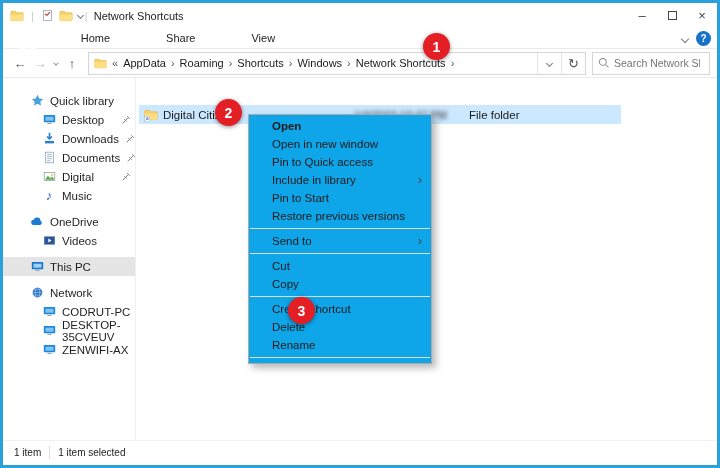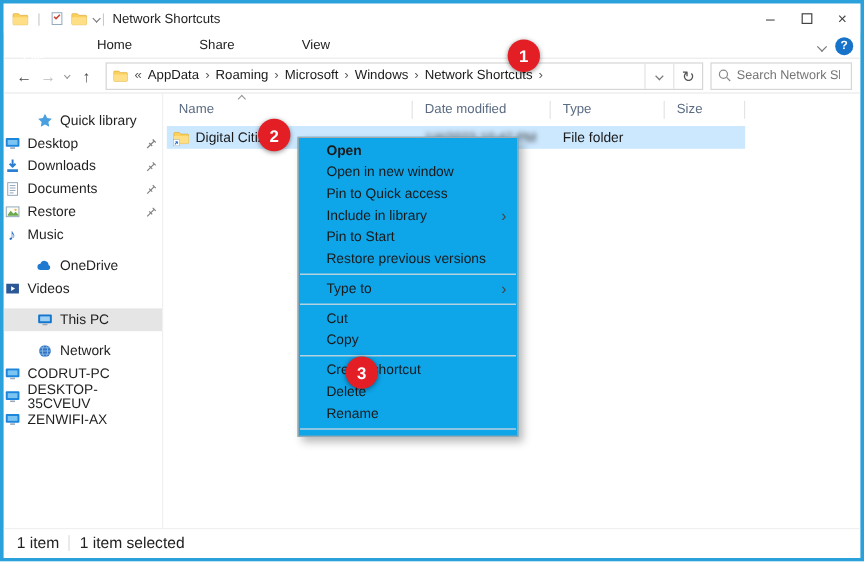--- a/index.html
+++ b/index.html
@@ -35,21 +35,21 @@
   .addr-controls .cell { width:24px; height:100%; display:flex; align-items:center; justify-content:center; border-left:1px solid #e3e3e3; color:#555; font-size:13px; }
   .search-box { width:118px; height:23px; border:1px solid #d6d6d6; display:flex; align-items:center; padding-left:5px; gap:4px; background:#fff; }
   .search-box input { border:0; outline:0; width:86px; font-size:10.5px; color:#777; font-family:"Liberation Sans",sans-serif; background:transparent; }
 
   
   .content { display:flex; height:362px; }
   .sidebar { width:132px; padding-top:13px; overflow:hidden; }
   .side-item { height:19px; display:flex; align-items:center; font-size:11.5px; color:#1f1f1f; gap:6px; padding-right:4px; }
   .side-item .ic { width:14px; display:flex; justify-content:center; flex-shrink:0; }
   .lvl1 { padding-left:27px; }
-  .lvl2 { }
+  .lvl2 { padding-left:39px; }
   .gap-top { margin-top:7px; }
   .side-item.selected { background:#e5e5e5; }
   .pin { margin-left:auto; display:flex; }
   .music-glyph { font-size:13px; color:#1b66c0; line-height:1; }
 
   .main { flex:1; position:relative; border-left:1px solid #f0f0f0; }
   .list-header { position:absolute; top:5px; left:3px; display:flex; font-size:11px; color:#5a6b82; height:17px; align-items:center; }
   .col { padding-left:10px; border-right:1px solid #e4e4e4; height:15px; line-height:15px; position:relative; }
   .col.name { width:205px; }
   .col.date { width:115px; }
@@ -70,21 +70,21 @@
   .ctx-arrow { position:absolute; right:9px; top:0; font-size:13px; color:#454545; }
   .ctx-sep { height:1px; background:#dcdcdc; margin:3px 1px; }
 
   
   .badge { position:absolute; width:27px; height:27px; border-radius:50%; background:#e31e25; color:#fff; font-size:14px; font-weight:bold; display:flex; align-items:center; justify-content:center; box-shadow:0 1px 4px rgba(0,0,0,.45); z-index:50; }
   .badge1 { left:420px; top:30px; }
   .badge2 { left:212px; top:96px; }
   .badge3 { left:285px; top:294px; }
 
   
-  .statusbar { height:24px; border-top:1px solid #f0f0f0; display:flex; align-items:center; padding-left:11px; font-size:13px; color:#222; gap:8px; }
+  .statusbar { height:24px; border-top:1px solid #f0f0f0; display:flex; align-items:center; padding-left:11px; font-size:10px; color:#222; gap:8px; }
   .status-sep { width:1px; height:13px; background:#dcdcdc; }
 </style>
 </head>
 <body>
 
 <div class="screen">
 
   <div class="titlebar">
     <div class="qat">
       <svg width="14" height="14" viewBox="0 0 16 16">
@@ -136,21 +136,21 @@
       <svg width="13" height="13" viewBox="0 0 16 16" style="margin-right:5px;flex-shrink:0;">
           <path d="M1 3.5c0-.4.3-.8.8-.8h4.4l1.6 1.6h6.4c.5 0 .8.3.8.7v7.5c0 .4-.3.8-.8.8H1.8c-.4 0-.8-.3-.8-.8z" fill="#fbd05c" stroke="#d9a93c" stroke-width=".6"></path>
           <path d="M1 6.2h14v6.3c0 .4-.3.8-.8.8H1.8c-.4 0-.8-.3-.8-.8z" fill="#ffdf85"></path>
         </svg>
       <div class="crumbs">
         <span class="crumb-sep">«</span>
         <span>AppData</span>
         <span class="crumb-sep">›</span>
         <span>Roaming</span>
         <span class="crumb-sep">›</span>
-        <span>Microsoft</span>
+        <span>Shortcuts</span>
         <span class="crumb-sep">›</span>
         <span>Windows</span>
         <span class="crumb-sep">›</span>
         <span>Network Shortcuts</span>
         <span class="crumb-sep">›</span>
       </div>
       <div class="addr-controls">
         <span class="cell">
             <span class="chev" style="width:5px;height:5px;"></span>
           </span>
@@ -228,21 +228,21 @@
           </span>
       </div>
       <div class="side-item lvl2">
         <span class="ic">
             <svg width="13" height="13" viewBox="0 0 16 16">
               <rect x="1.5" y="3" width="13" height="10" fill="#fdfdf5" stroke="#8fa6ba"></rect>
               <path d="M3 11l3-4 3 3 2-2 3 3v1H3z" fill="#6aa84f"></path>
               <circle cx="11" cy="6" r="1.2" fill="#e8b64c"></circle>
             </svg>
           </span>
-        <span>Restore</span>
+        <span>Digital</span>
         <span class="pin">
             <svg width="10" height="10" viewBox="0 0 12 12">
               <g stroke="#808080" stroke-width="1.2" fill="none">
                 <path d="M7.5 1.5l3 3M9 3L5.5 6.5M5.5 6.5L2 10M4 5l3 3"></path>
               </g>
             </svg>
           </span>
       </div>
       <div class="side-item lvl2">
         <span class="ic">
@@ -313,26 +313,20 @@
               <rect x="1" y="2.5" width="14" height="9" rx="1" fill="#1c86dd"></rect>
               <rect x="3" y="4.5" width="10" height="5" fill="#7cc4f2"></rect>
               <rect x="5.5" y="12" width="5" height="1.6" fill="#9aa7b5"></rect>
             </svg>
           </span>
         <span>ZENWIFI-AX</span>
       </div>
     </div>
 
     <div class="main">
-      <div class="list-header">
-        <div class="col name"><span class="sort-caret"></span><span>Name</span></div>
-        <div class="col date">Date modified</div>
-        <div class="col type">Type</div>
-        <div class="col size">Size</div>
-      </div>
 
       <div class="file-row">
         <div class="cell-name">
           <svg width="14" height="14" viewBox="0 0 16 16">
               <path d="M1 3.5c0-.4.3-.8.8-.8h4.4l1.6 1.6h6.4c.5 0 .8.3.8.7v7.5c0 .4-.3.8-.8.8H1.8c-.4 0-.8-.3-.8-.8z" fill="#fbd05c" stroke="#d9a93c" stroke-width=".6"></path>
               <path d="M1 6.2h14v6.3c0 .4-.3.8-.8.8H1.8c-.4 0-.8-.3-.8-.8z" fill="#ffdf85"></path>
               <rect x="0.5" y="9.5" width="6" height="6" fill="#fff" stroke="#9aaabb" stroke-width=".5"></rect>
               <path d="M2 14l2.5-2.5M4.5 11.5h-2M4.5 11.5v2" stroke="#2a6fd0" stroke-width="1" fill="none"></path>
             </svg>
           <span>Digital Citizen</span>
@@ -343,21 +337,21 @@
       </div>
 
       <div class="ctx">
         <div class="ctx-item bold">Open</div>
         <div class="ctx-item">Open in new window</div>
         <div class="ctx-item">Pin to Quick access</div>
         <div class="ctx-item"><span>Include in library</span><span class="ctx-arrow">›</span></div>
         <div class="ctx-item">Pin to Start</div>
         <div class="ctx-item">Restore previous versions</div>
         <div class="ctx-sep"></div>
-        <div class="ctx-item"><span>Type to</span><span class="ctx-arrow">›</span></div>
+        <div class="ctx-item"><span>Send to</span><span class="ctx-arrow">›</span></div>
         <div class="ctx-sep"></div>
         <div class="ctx-item">Cut</div>
         <div class="ctx-item">Copy</div>
         <div class="ctx-sep"></div>
         <div class="ctx-item">Create shortcut</div>
         <div class="ctx-item">Delete</div>
         <div class="ctx-item">Rename</div>
         <div class="ctx-sep"></div>
       </div>
     </div>

